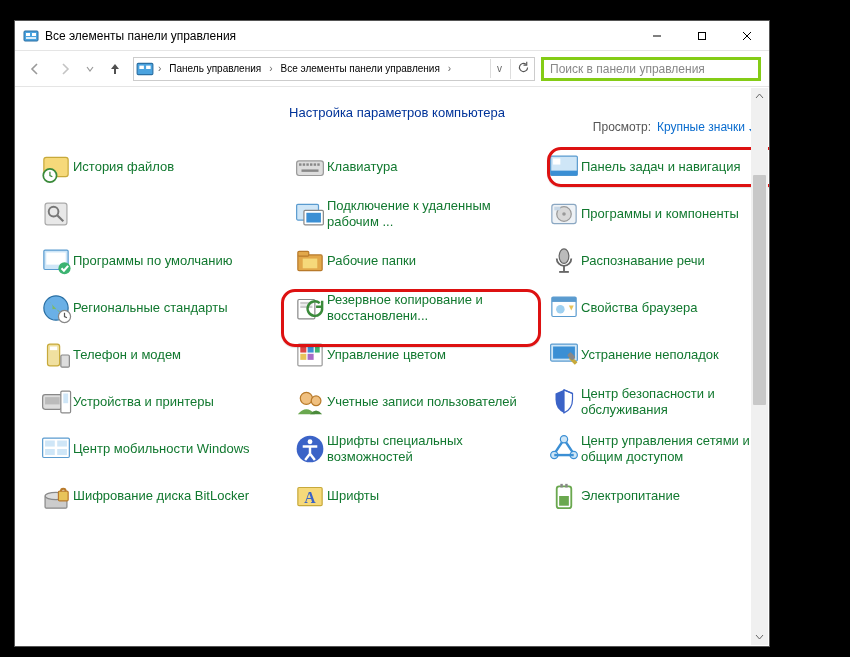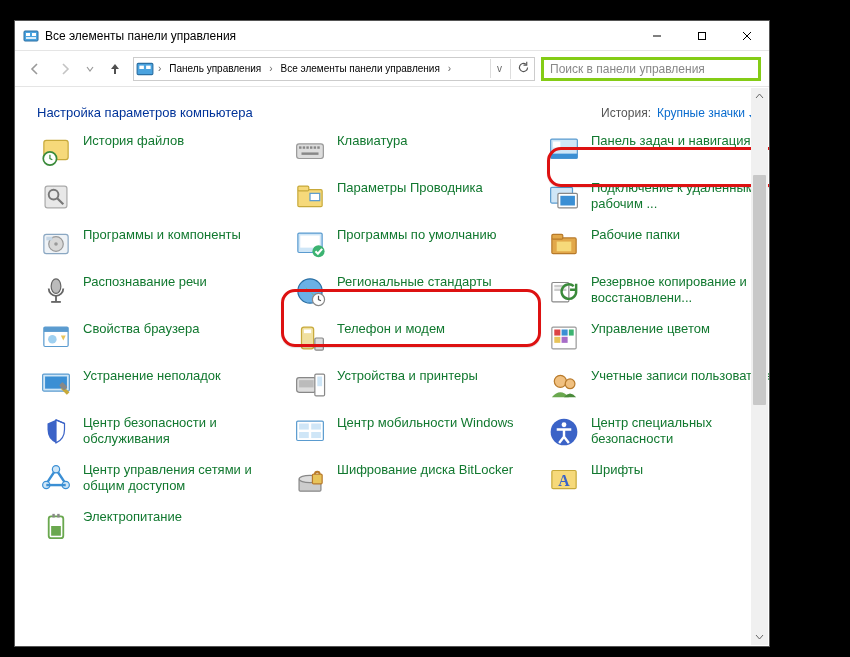--- a/index.html
+++ b/index.html
@@ -23,29 +23,29 @@
   .crumb { font-size:10px; padding:0 4px;}
   .chev { color:#666; font-size:10px; padding:0 2px;}
   .addrspacer { flex:1;}
   .refresh { width:22px; text-align:center; color:#666;}
   .searchbox { width:220px; height:24px; border:3px solid #84cc16; display:flex; align-items:center; padding:0 6px; color:#777;}
   .searchbox input { border:none; outline:none; width:100%; font-size:12px; color:#333;}
   .searchbox input::placeholder { color:#888;}
 
   
   .content { flex:1; position:relative; padding: 18px 12px 6px 22px; overflow:hidden;}
-  .header-row { display:flex; align-items:center; margin-bottom:10px;}
+  .header-row { display:flex; align-items:center; margin-bottom:10px;flex-direction:column;}
   .page-title { color:#003399; font-size:13px;}
   .view-area { margin-left:auto; font-size:12px; display:flex; align-items:center; gap:6px; position:relative;}
   .view-lbl { color:#555;}
   .view-link { color:#0a6cce; cursor:pointer; display:flex; align-items:flex-end; gap:4px;}
   .tri { width:0; height:0; border-left:4px solid transparent; border-right:4px solid transparent; border-top:5px solid #0a6cce;}
 
   .grid { display:grid; grid-template-columns: 250px 250px 250px; column-gap:4px; row-gap:1px;}
-  .item { display:flex; align-items:flex-start; gap:10px; padding:3px 2px; cursor:pointer; min-height:46px; position:relative;}
+  .item { display:flex; align-items:center; padding:3px 2px; cursor:pointer; min-height:46px; position:relative;}
   .item .icon { width:34px; height:34px; flex:0 0 34px; border-radius:3px; display:flex; align-items:center; justify-content:center; font-size:18px;}
   .item .label { color:#11782f; font-size:13px; line-height:1.25; max-width:195px;}
 
   
   .callout { position:absolute; border:3px solid #d11; border-radius:14px; pointer-events:none; box-shadow:0 1px 1px rgba(0,0,0,.12);}
   .callout.view { top:60px; left:532px; width:270px; height:40px;}
   .callout.prog { top:202px; left:266px; width:260px; height:58px;}
 
   
   .scrollbar { position:absolute; right:1px; top:67px; bottom:1px; width:17px; background:#f0f0f0; display:flex; flex-direction:column; align-items:center;}
@@ -136,21 +136,21 @@
 
     <div class="searchbox">
       <input placeholder="Поиск в панели управления" style="">
     </div>
   </div>
 
   <div class="content">
     <div class="header-row">
       <div class="page-title">Настройка параметров компьютера</div>
       <div class="view-area">
-        <span class="view-lbl">История:</span>
+        <span class="view-lbl">Просмотр:</span>
         <span class="view-link">
           <span>Крупные значки</span>
           <span class="tri"></span>
         </span>
       </div>
     </div>
 
     <div class="grid" id="grid">
           <div class="item">
             <span class="icon">
@@ -194,30 +194,20 @@
               <svg viewBox="0 0 28 28">
                 <rect x="5" y="5" width="18" height="18" rx="2" fill="#e8e8e8" stroke="#aaa"></rect>
                 <circle cx="12" cy="12" r="4" fill="none" stroke="#777" stroke-width="1.6"></circle>
                 <line x1="15" y1="15" x2="20" y2="20" stroke="#777" stroke-width="1.8"></line>
               </svg>
             </span>
           </div>
           <div class="item">
             <span class="icon">
               <svg viewBox="0 0 28 28">
-                <rect x="4" y="8" width="20" height="14" rx="1" fill="#f6d97a" stroke="#c7a93a"></rect>
-                <rect x="4" y="5" width="9" height="4" rx="1" fill="#f6d97a" stroke="#c7a93a"></rect>
-                <rect x="14" y="11" width="8" height="6" fill="#fff" stroke="#5a9bcf"></rect>
-              </svg>
-            </span>
-            <span class="label">Параметры Проводника</span>
-          </div>
-          <div class="item">
-            <span class="icon">
-              <svg viewBox="0 0 28 28">
                 <rect x="3" y="6" width="18" height="13" rx="1" fill="#cfe6f7" stroke="#5a9bcf"></rect>
                 <rect x="9" y="11" width="16" height="12" rx="1" fill="#fff" stroke="#888"></rect>
                 <rect x="11" y="13" width="12" height="8" fill="#3b8fd4"></rect>
               </svg>
             </span>
             <span class="label">Подключение к удаленным рабочим ...</span>
           </div>
           <div class="item">
             <span class="icon">
               <svg viewBox="0 0 28 28">
@@ -374,21 +364,21 @@
             <span class="label">Центр мобильности Windows</span>
           </div>
           <div class="item">
             <span class="icon">
               <svg viewBox="0 0 28 28">
                 <circle cx="14" cy="14" r="11" fill="#3b63c7"></circle>
                 <circle cx="14" cy="8" r="2" fill="#fff"></circle>
                 <path d="M8 12 L20 12 M14 12 L14 18 M14 18 L10 23 M14 18 L18 23" stroke="#fff" stroke-width="2"></path>
               </svg>
             </span>
-            <span class="label">Центр специальных безопасности</span>
+            <span class="label">Шрифты специальных возможностей</span>
           </div>
           <div class="item">
             <span class="icon">
               <svg viewBox="0 0 28 28">
                 <path d="M6 18 L14 6 L22 18" fill="none" stroke="#3b8fd4" stroke-width="2"></path>
                 <circle cx="6" cy="19" r="3" fill="#cfe6f7" stroke="#3b8fd4"></circle>
                 <circle cx="22" cy="19" r="3" fill="#cfe6f7" stroke="#3b8fd4"></circle>
                 <circle cx="14" cy="6" r="3" fill="#cfe6f7" stroke="#3b8fd4"></circle>
                 <line x1="6" y1="19" x2="22" y2="19" stroke="#3b8fd4" stroke-width="2"></line>
               </svg>

